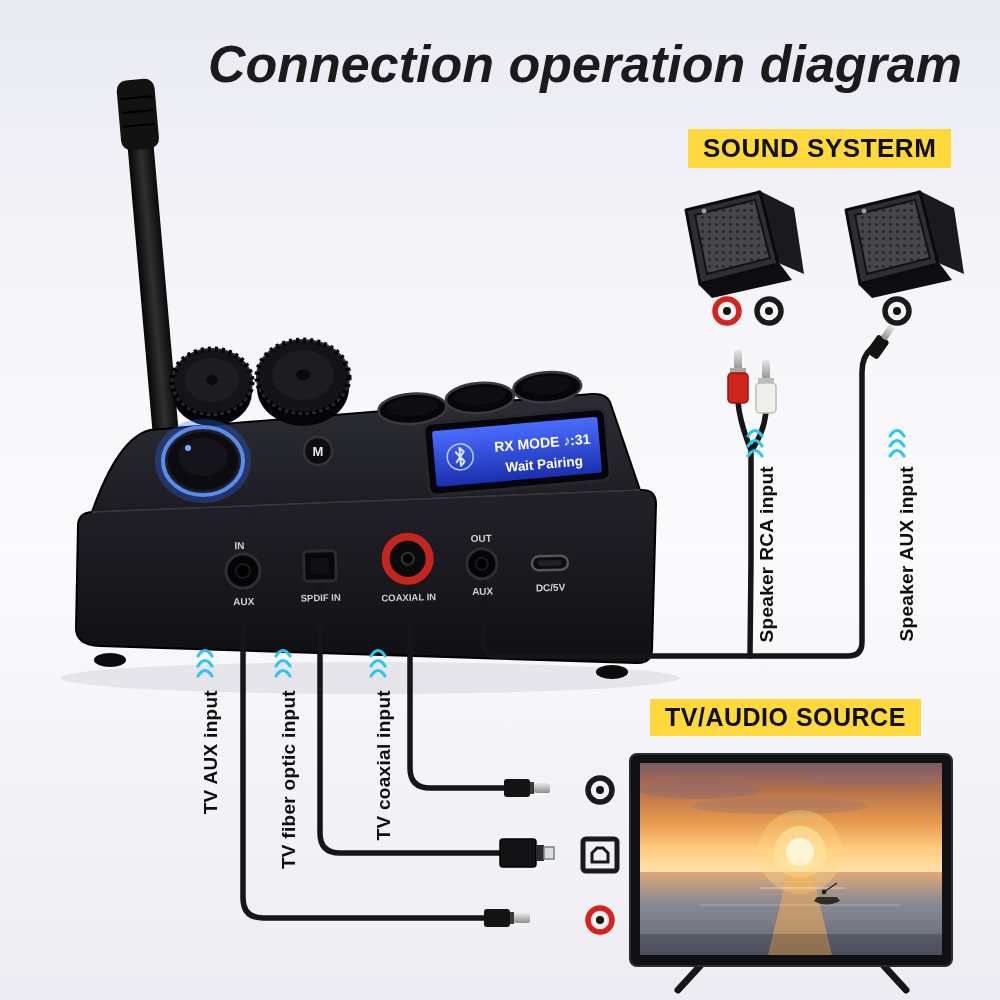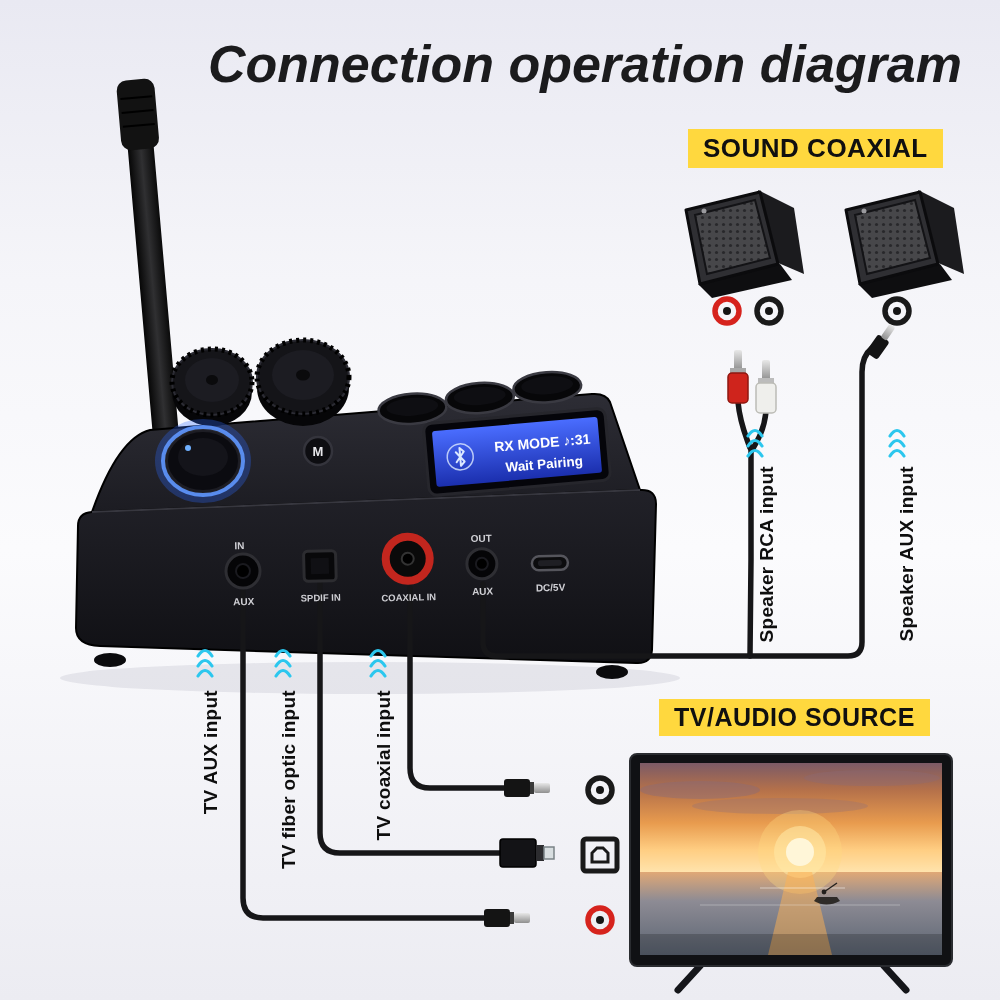--- a/index.html
+++ b/index.html
@@ -11,21 +11,21 @@
   #art{position:absolute;left:0;top:0;}
   .title{
     position:absolute;left:170px;top:34px;width:830px;text-align:center;
     font-size:52px;font-weight:800;color:#1b1b1d;letter-spacing:0px;font-style:italic;
   }
   .badge{
     position:absolute;background:#ffd83e;color:#101010;font-weight:800;
     padding:4px 15px;font-size:26px;letter-spacing:.5px;white-space:nowrap;
   }
   #badge-sound{left:688px;top:129px;}
-  #badge-tv{left:650px;top:699px;font-size:25px;margin-left:9px;}
+  #badge-tv{left:650px;top:699px;font-size:25px;}
   .vlabel{
     position:absolute;writing-mode:vertical-rl;transform:rotate(180deg);
     font-size:19px;font-weight:800;color:#0e0e0e;white-space:nowrap;letter-spacing:.3px;
   }
   #lbl-rca{left:756px;top:466px;}
   #lbl-spk-aux{left:896px;top:466px;}
   #lbl-tv-aux{left:200px;top:690px;}
   #lbl-tv-fiber{left:278px;top:690px;}
   #lbl-tv-coax{left:373px;top:690px;}
 </style>
@@ -260,21 +260,21 @@
 
     <use href="#upArrows" transform="translate(748,428)"></use>
     <use href="#upArrows" transform="translate(890,428)"></use>
     <use href="#upArrows" transform="translate(198,648)"></use>
     <use href="#upArrows" transform="translate(276,648)"></use>
     <use href="#upArrows" transform="translate(371,648)"></use>
   </svg>
 
   <div class="title">Connection operation diagram</div>
 
-  <div class="badge" id="badge-sound">SOUND COAXIAL</div>
+  <div class="badge" id="badge-sound">SOUND SYSTERM</div>
   <div class="badge" id="badge-tv">TV/AUDIO SOURCE</div>
 
   <div class="vlabel" id="lbl-rca">Speaker RCA input</div>
   <div class="vlabel" id="lbl-spk-aux">Speaker AUX input</div>
   <div class="vlabel" id="lbl-tv-aux">TV AUX input</div>
   <div class="vlabel" id="lbl-tv-fiber">TV fiber optic input</div>
   <div class="vlabel" id="lbl-tv-coax">TV coaxial input</div>
 
 </div>
 

